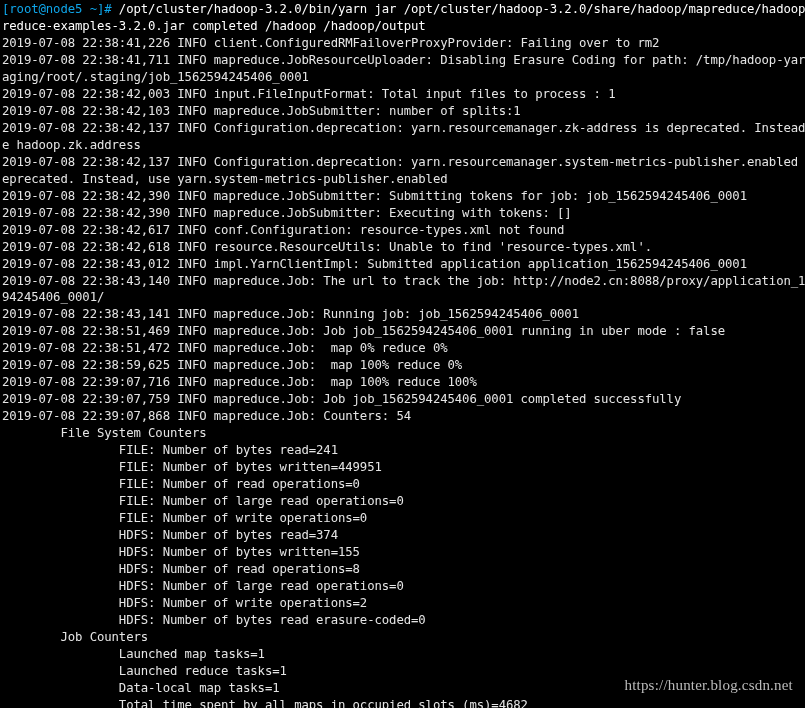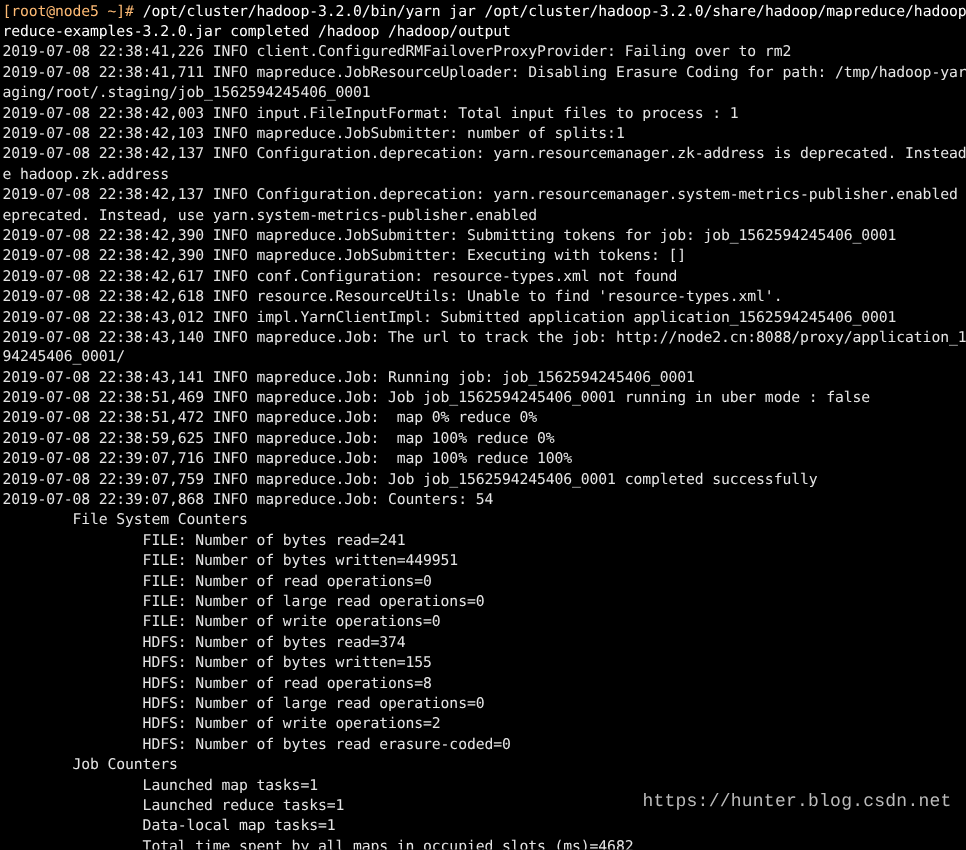--- a/index.html
+++ b/index.html
@@ -13,24 +13,24 @@
     width: 805px;
     height: 708px;
     overflow: hidden;
     position: relative;
   }
   .terminal {
     padding: 1px 2px;
     white-space: pre;
     letter-spacing: -0.1px;
   }
-  .prompt-root { color: #fdba74; }
+  .prompt-root { color: #0ea5e9; }
   .command    { color: #fff; }
-  .wm { position:absolute; right:12px; bottom:28px; color:#bbb; font-size:15px;
-        font-family: Liberation Mono, monospace; letter-spacing:.2px; }
+  .wm { position:absolute; right:12px; bottom:12px; color:#bbb; font-size:15px;
+        font-family: Liberation Serif, serif; letter-spacing:.2px; }
 </style>
 </head>
 <body>
 
 <div class="terminal"><span class="prompt-root">[root@node5 ~]# </span><span class="command">/opt/cluster/hadoop-3.2.0/bin/yarn jar /opt/cluster/hadoop-3.2.0/share/hadoop/mapreduce/hadoop-map</span>
 <span class="command">reduce-examples-3.2.0.jar completed /hadoop /hadoop/output</span>
 <div id="log-lines">2019-07-08 22:38:41,226 INFO client.ConfiguredRMFailoverProxyProvider: Failing over to rm2
 2019-07-08 22:38:41,711 INFO mapreduce.JobResourceUploader: Disabling Erasure Coding for path: /tmp/hadoop-yarn/st
 aging/root/.staging/job_1562594245406_0001
 2019-07-08 22:38:42,003 INFO input.FileInputFormat: Total input files to process : 1

